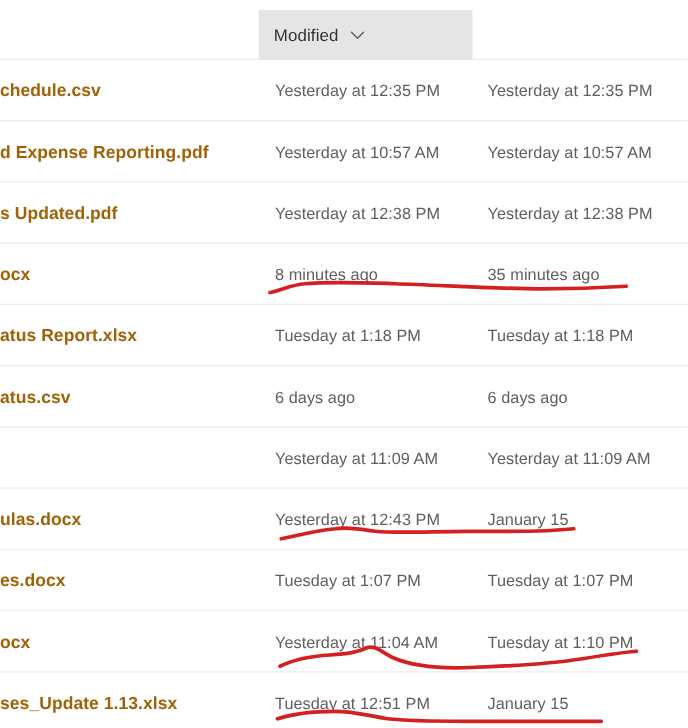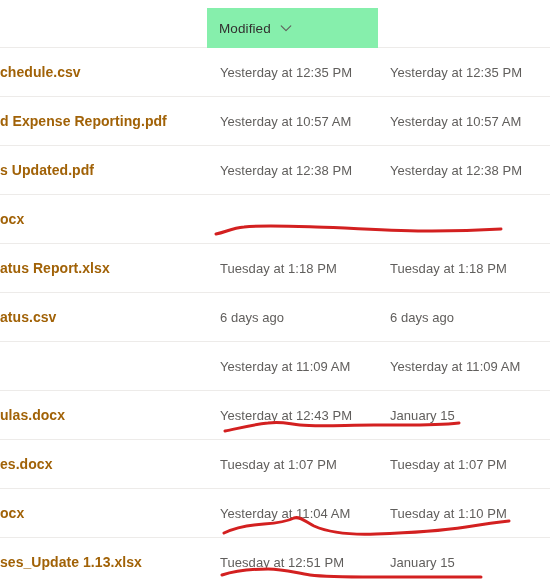--- a/index.html
+++ b/index.html
@@ -39,21 +39,21 @@
     top: 8px;
     height: 40px;
     display: flex;
     align-items: center;
     box-sizing: border-box;
     padding: 0 12px;
     cursor: pointer;
     user-select: none;
   }
   .col-head.highlight {
-    background: #86efac;
+    background: #e5e5e5;
   }
   .col-head-label {
     font-size: 13.5px;
     color: #323130;
     letter-spacing: .1px;
     white-space: nowrap;
   }
   .chev {
     margin-left: 9px;
     display: block;
@@ -152,20 +152,22 @@
         <div class="cell cell-modified">Yesterday at 10:57 AM</div>
         <div class="cell cell-created">Yesterday at 10:57 AM</div>
       </div>
       <div class="row" style="top: 146px;">
         <div class="cell cell-name">s Updated.pdf</div>
         <div class="cell cell-modified">Yesterday at 12:38 PM</div>
         <div class="cell cell-created">Yesterday at 12:38 PM</div>
       </div>
       <div class="row" style="top: 195px;">
         <div class="cell cell-name">ocx</div>
+        <div class="cell cell-modified">8 minutes ago</div>
+        <div class="cell cell-created">35 minutes ago</div>
       </div>
       <div class="row" style="top: 244px;">
         <div class="cell cell-name">atus Report.xlsx</div>
         <div class="cell cell-modified">Tuesday at 1:18 PM</div>
         <div class="cell cell-created">Tuesday at 1:18 PM</div>
       </div>
       <div class="row" style="top: 293px; text-align: center;">
         <div class="cell cell-name">atus.csv</div>
         <div class="cell cell-modified">6 days ago</div>
         <div class="cell cell-created">6 days ago</div>

